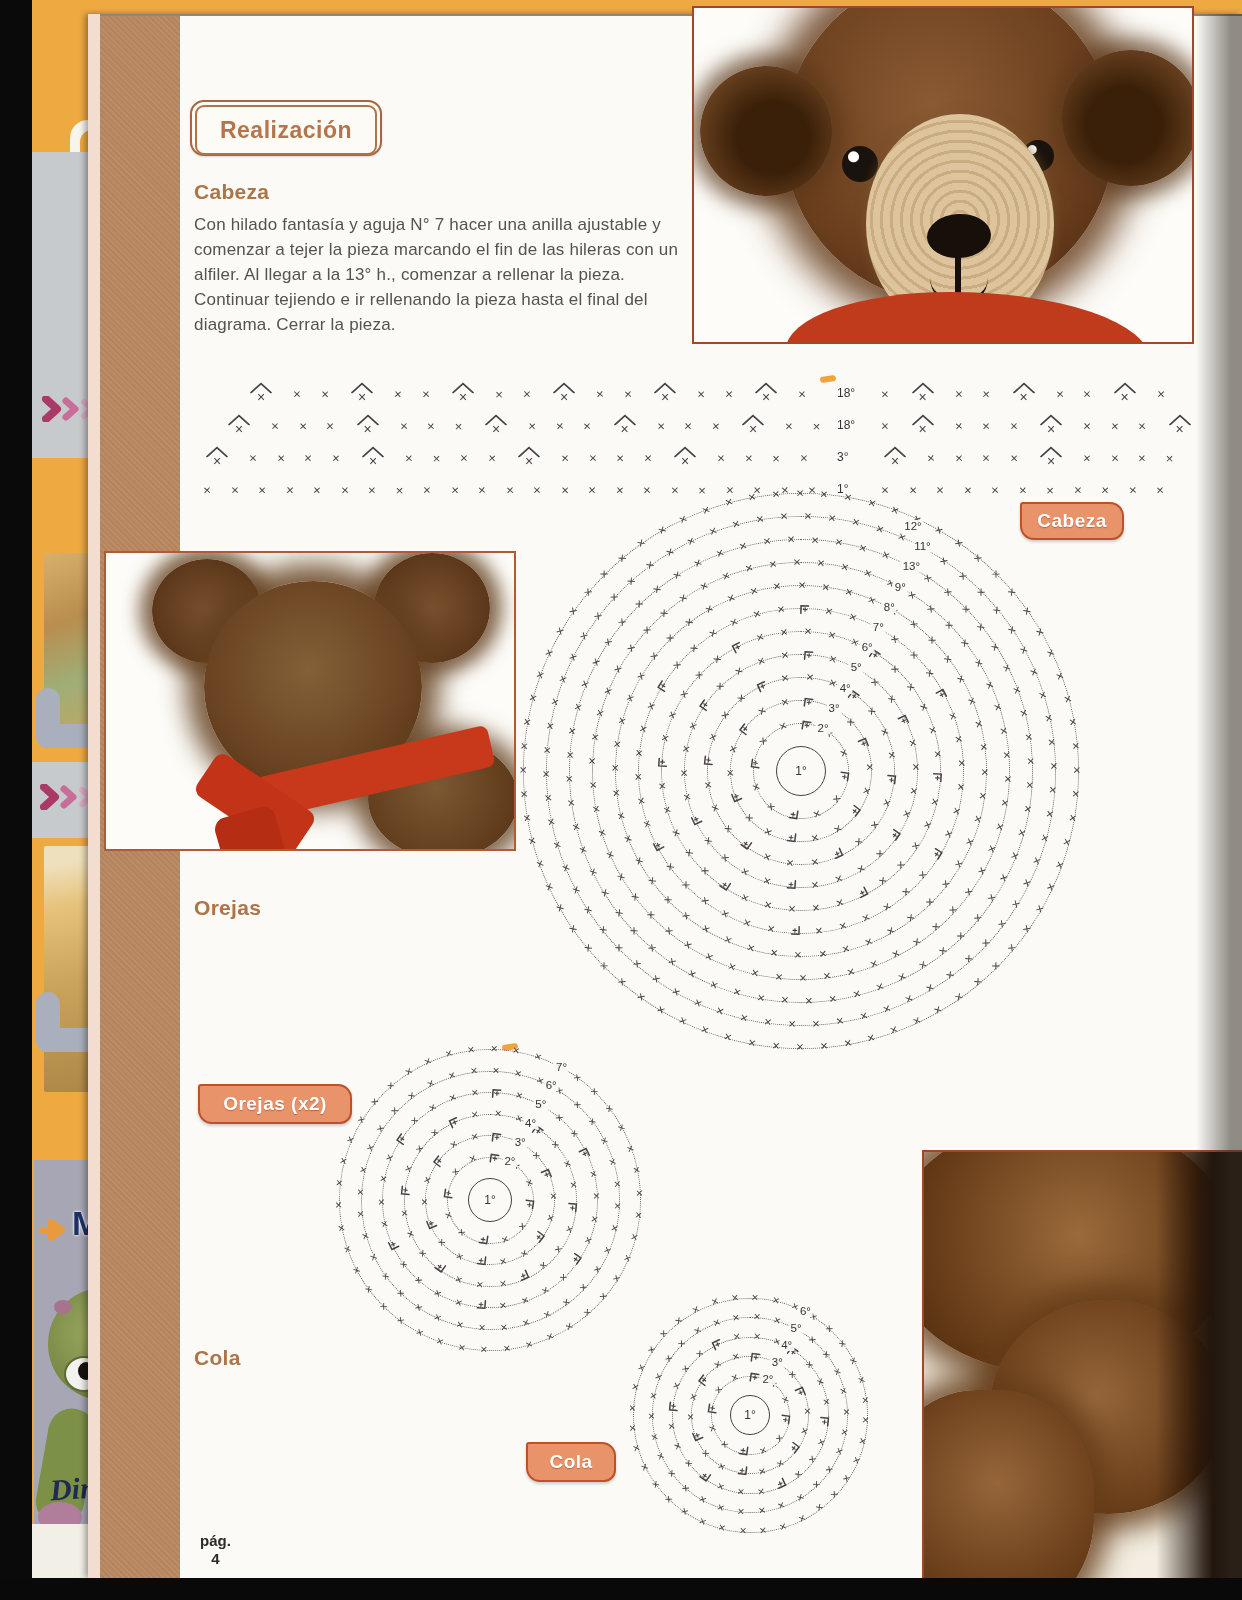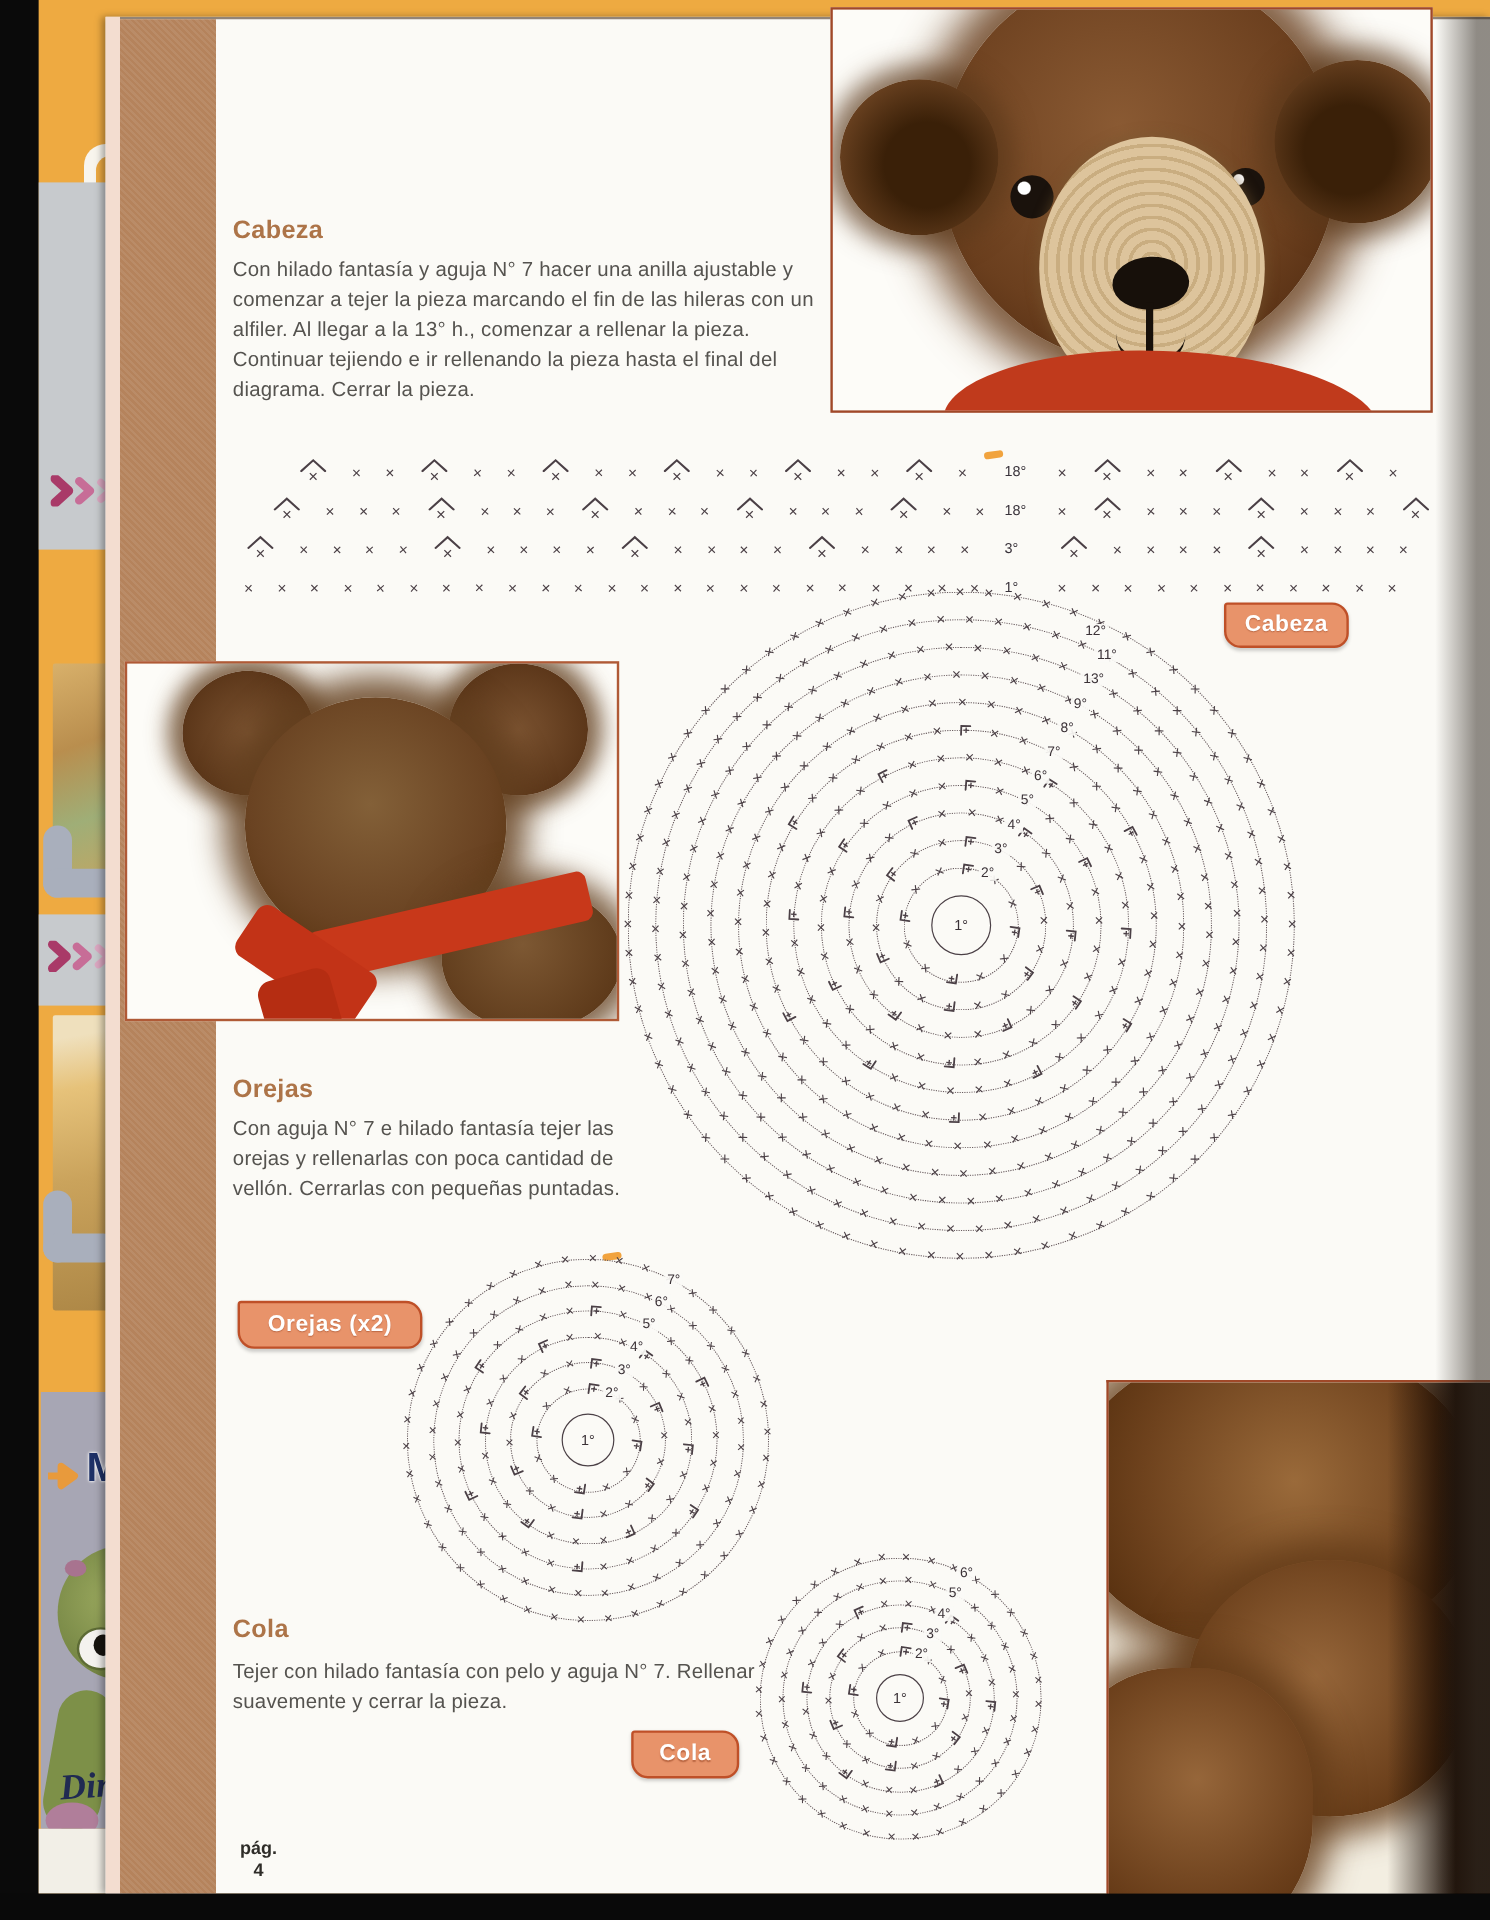--- a/index.html
+++ b/index.html
@@ -106,20 +106,23 @@
     <div class="abs" style="left:8px;top:248px;width:48px;height:118px;background:#7d9048;border-radius:24px;transform:rotate(10deg);"></div>
     <div class="abs fuzzy" style="left:4px;top:342px;width:44px;height:30px;background:#b07e9a;"></div>
     <span class="abs din-label" style="left:16px;top:312px;">Din</span>
   </div>
   <div class="abs white-strip" style="left:32px;top:1524px;width:74px;height:54px;"></div>
 
   <div class="abs main-page"></div>
   <div class="abs pink-edge"></div>
   <div class="abs brown-strip"></div>
 
+  <div class="abs realizacion-outer" style="left:190px;top:100px;width:182px;height:46px;">
+    <div class="realizacion-inner">Realización</div>
+  </div>
 
   <div class="abs section-title" style="left:194px;top:180px;">Cabeza</div>
   <div class="abs body-text" style="left:194px;top:212px;width:502px;">Con hilado fantasía y aguja N° 7 hacer una anilla ajustable y comenzar a tejer la pieza marcando el fin de las hileras con un alfiler. Al llegar a la 13° h., comenzar a rellenar la pieza. Continuar tejiendo e ir rellenando la pieza hasta el final del diagrama. Cerrar la pieza.</div>
 
   <div class="abs photo ph-border" style="left:692px;top:6px;width:498px;height:334px;">
     <div class="abs fuzzy" style="left:90px;top:-35px;width:330px;height:330px;background:radial-gradient(circle at 45% 40%,#8a5a33,#6b3f1e 60%,#532d12 85%);box-shadow:0 0 34px 24px rgba(104,63,30,.85);"></div>
     <div class="abs fuzzy" style="left:6px;top:58px;width:132px;height:130px;background:radial-gradient(circle at 55% 55%,#3a2008 35%,#6f4523 80%);box-shadow:0 0 20px 12px rgba(90,55,25,.7);"></div>
     <div class="abs fuzzy" style="left:368px;top:42px;width:138px;height:136px;background:radial-gradient(circle at 45% 55%,#3a2008 35%,#6f4523 80%);box-shadow:0 0 20px 12px rgba(90,55,25,.7);"></div>
     <div class="abs fuzzy" style="left:148px;top:138px;width:36px;height:36px;background:radial-gradient(circle at 32% 30%,#fff 0 5px,#1a120c 6px);"></div>
     <div class="abs fuzzy" style="left:328px;top:132px;width:32px;height:32px;background:radial-gradient(circle at 32% 30%,#fff 0 4px,#1a120c 5px);"></div>
@@ -970,21 +973,20 @@
     <div class="abs fuzzy" style="left:46px;top:6px;width:110px;height:104px;background:radial-gradient(circle at 50% 50%,#7a5230,#5a3518 75%);box-shadow:0 0 18px 12px rgba(100,65,32,.8);"></div>
     <div class="abs fuzzy" style="left:268px;top:0px;width:116px;height:110px;background:radial-gradient(circle at 50% 50%,#7a5230,#5a3518 75%);box-shadow:0 0 18px 12px rgba(100,65,32,.8);"></div>
     <div class="abs fuzzy" style="left:98px;top:28px;width:218px;height:212px;background:radial-gradient(circle at 48% 42%,#836038,#6a4322 60%,#57330f 88%);box-shadow:0 0 26px 18px rgba(100,65,32,.85);"></div>
     <div class="abs fuzzy" style="left:262px;top:186px;width:150px;height:120px;background:radial-gradient(circle at 45% 40%,#7d5833,#5e3a1a 75%);box-shadow:0 0 22px 14px rgba(100,65,32,.8);"></div>
     <div class="abs" style="left:150px;top:198px;width:238px;height:42px;background:#c8381a;border-radius:8px;transform:rotate(-13deg);"></div>
     <div class="abs" style="left:90px;top:226px;width:118px;height:50px;background:#c23317;border-radius:10px;transform:rotate(34deg);"></div>
     <div class="abs" style="left:116px;top:258px;width:62px;height:80px;background:#b52d12;border-radius:12px;transform:rotate(-16deg);"></div>
   </div>
 
   <div class="abs section-title" style="left:194px;top:896px;">Orejas</div>
-  <div class="abs body-text" style="left:194px;top:928px;width:352px;">Con aguja N° 7 e hilado fantasía tejer las orejas y rellenarlas con poca cantidad de vellón. Cerrarlas con pequeñas puntadas.</div>
 
   <div class="abs badge" style="left:198px;top:1084px;width:150px;height:36px;">Orejas (x2)</div>
   <div class="abs orange-dash" style="left:502px;top:1044px;width:16px;height:6px;"></div>
   <div class="abs diagram" style="left:318px;top:1028px;width:342px;height:342px;">
       <div class="ring-center" style="left: 150px; top: 150px; height: 42px; width: 42px;">
         <span>1°</span>
       </div>
       <div class="ring" style="left: 128.5px; top: 128.5px; height: 85px; width: 85px;"></div>
       <div class="incsym" style="left: 213.023px; top: 177.351px; transform: translate(-50%, -50%) rotate(98.5944deg);"><svg width="13" height="13" viewBox="0 0 13 13">
           <path d="M2.5 11 L2.5 3.5 L10 3.5" fill="none" stroke="#4b4046" stroke-width="1.5" stroke-linecap="round"></path>
@@ -1221,21 +1223,20 @@
       <div class="sym" style="left: 143.909px; top: 318.533px; font-size: 12px; transform: translate(-50%, -50%) rotate(550.405deg);">×</div>
       <div class="sym" style="left: 122.223px; top: 312.848px; font-size: 12px; transform: translate(-50%, -50%) rotate(558.977deg);">×</div>
       <div class="sym" style="left: 101.626px; top: 303.993px; font-size: 12px; transform: translate(-50%, -50%) rotate(567.548deg);">×</div>
       <div class="sym" style="left: 82.5792px; top: 292.168px; font-size: 12px; transform: translate(-50%, -50%) rotate(576.12deg);">×</div>
       <div class="sym" style="left: 65.5076px; top: 277.637px; font-size: 12px; transform: translate(-50%, -50%) rotate(584.691deg);">×</div>
       <div class="sym" style="left: 50.7925px; top: 260.723px; font-size: 12px; transform: translate(-50%, -50%) rotate(593.262deg);">×</div>
       <div class="ring-label" style="left: 243.499px; top: 38.5427px;">7°</div>
     </div>
 
   <div class="abs section-title" style="left:194px;top:1346px;">Cola</div>
-  <div class="abs body-text" style="left:194px;top:1380px;width:446px;">Tejer con hilado fantasía con pelo y aguja N° 7. Rellenar suavemente y cerrar la pieza.</div>
   <div class="abs badge" style="left:526px;top:1442px;width:86px;height:36px;">Cola</div>
   <div class="abs diagram" style="left:627px;top:1292px;width:244px;height:244px;">
       <div class="ring-center" style="left: 103px; top: 103px; height: 38px; width: 38px;">
         <span>1°</span>
       </div>
       <div class="ring" style="left: 83.5px; top: 83.5px; height: 77px; width: 77px;"></div>
       <div class="incsym" style="left: 160.068px; top: 127.753px; transform: translate(-50%, -50%) rotate(98.5944deg);"><svg width="13" height="13" viewBox="0 0 13 13">
           <path d="M2.5 11 L2.5 3.5 L10 3.5" fill="none" stroke="#4b4046" stroke-width="1.5" stroke-linecap="round"></path>
           <path d="M4.3 7 L9 7 M6.6 4.7 L6.6 9.3" fill="none" stroke="#4b4046" stroke-width="1.1"></path>
         </svg></div>

